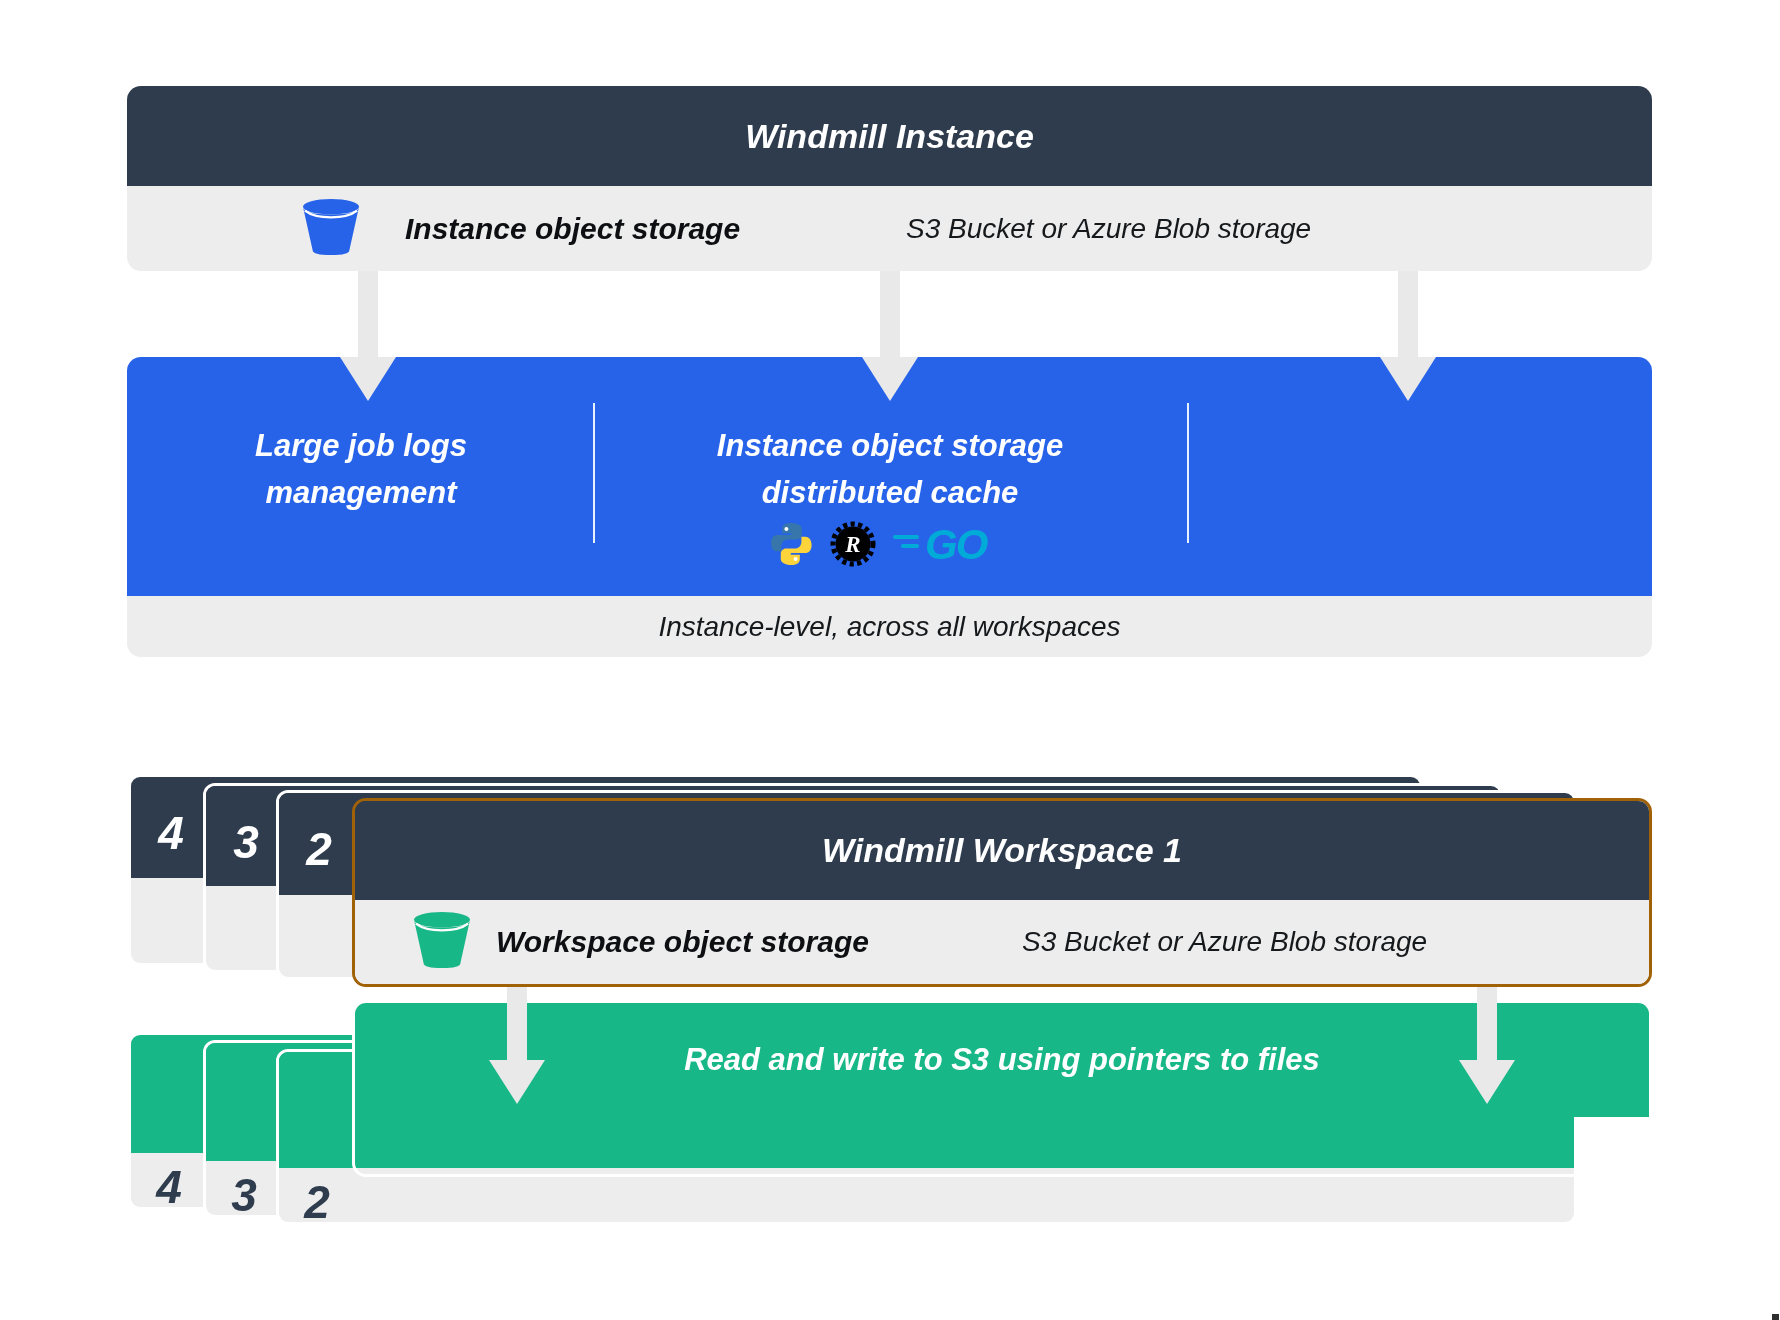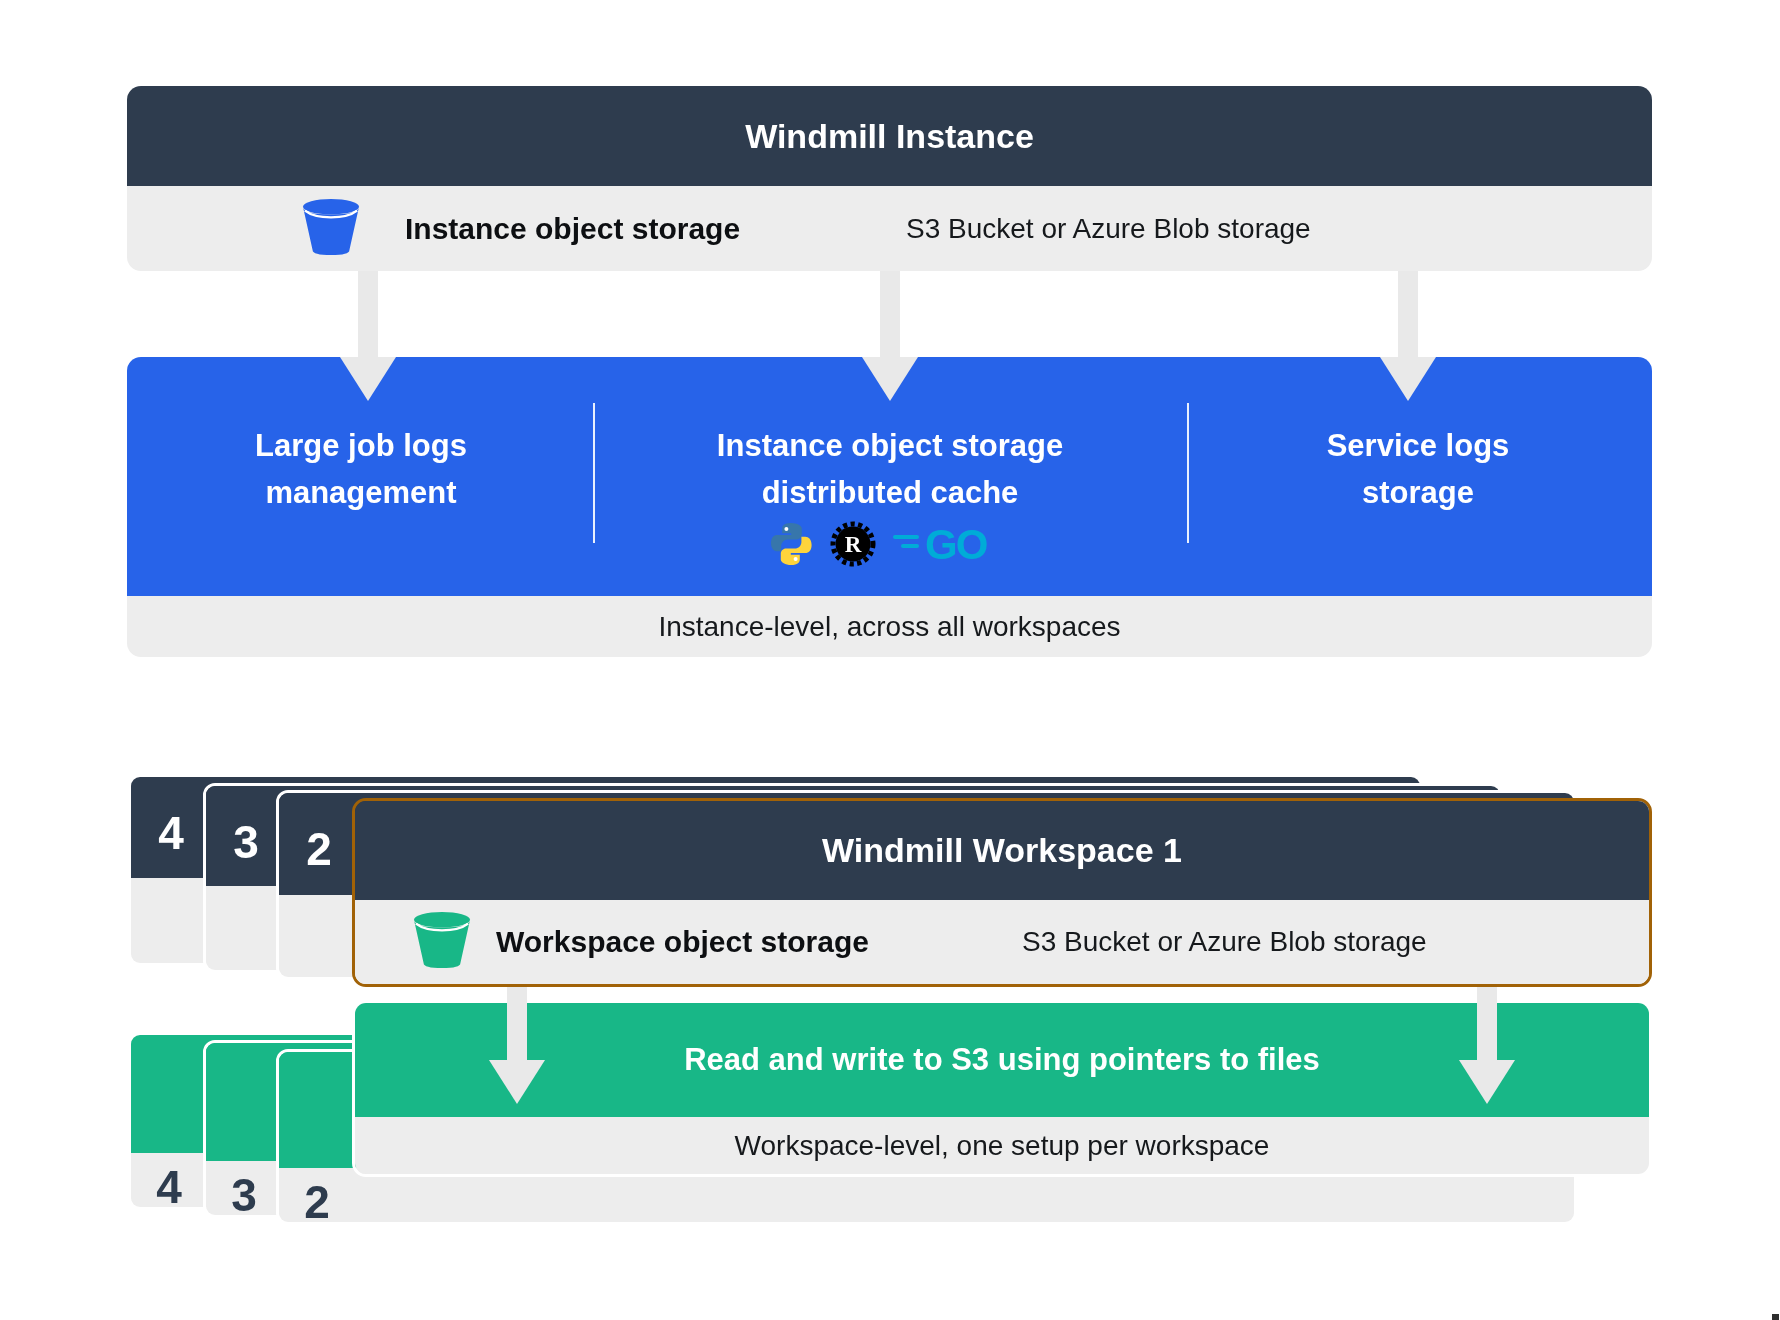--- a/index.html
+++ b/index.html
@@ -1,17 +1,17 @@
 <!DOCTYPE html>
 <html><head>
 <meta charset="utf-8">
 <style>
   html,body{margin:0;padding:0;background:#fff;}
   .canvas{position:relative;width:1780px;height:1320px;background:#ffffff;
-          font-family:"Liberation Sans",sans-serif;overflow:hidden;}
+          font-family:"Liberation Sans",sans-serif;overflow:hidden;font-style:italic;}
   .abs{position:absolute;}
   .card{position:absolute;border-radius:14px;overflow:hidden;box-sizing:border-box;}
   .stack-card{position:absolute;border-radius:12px;overflow:hidden;border:3px solid #ffffff;box-sizing:border-box;}
   .hdr{width:100%;background:#2e3c4e;display:flex;align-items:center;justify-content:center;}
   .hdr-title{color:#ffffff;font-weight:700;font-size:34px;}
   .graybar{width:100%;background:#ededed;position:relative;}
   .bold-label{position:absolute;top:50%;transform:translateY(-50%);font-weight:700;font-size:30px;color:#0d0f12;white-space:nowrap;}
   .detail-label{position:absolute;top:50%;transform:translateY(-50%);font-weight:400;font-size:28px;color:#16191c;white-space:nowrap;}
   .bucket{position:absolute;top:50%;transform:translateY(-50%);}
   .arrow-shaft{position:absolute;width:20px;background:#e9e9e9;z-index:6;}
@@ -63,24 +63,20 @@
       <div class="divider" style="left:466px;"></div>
       <div class="divider" style="left:1060px;"></div>
 
       <div class="col-label" style="left:-26px;">
         <span>Large job logs</span><br>
         <span>management</span>
       </div>
       <div class="col-label" style="left:503px;">
         <span>Instance object storage</span><br>
         <span>distributed cache</span>
-      </div>
-      <div class="col-label" style="left:1031px;">
-        <span>Service logs</span><br>
-        <span>storage</span>
       </div>
 
       <div class="icons-row">
         <span>
           <svg width="48" height="48" viewBox="0 0 48 48">
             <path d="M23.8 3c-6.5 0-8.6 2.8-8.6 5.6v4.6h9v1.7H10.3c-3.4 0-6.3 2.6-6.3 8.1 0 5.6 2.9 8.3 6.3 8.3h3.9V26c0-3.6 3-6.6 6.6-6.6h8.8c2.9 0 5.2-2.3 5.2-5.2V8.6C34.8 5.8 30.3 3 23.8 3z" fill="#3776ab"></path>
             <path d="M24.2 45c6.5 0 8.6-2.8 8.6-5.6v-4.6h-9v-1.7h14.5c3.4 0 6.3-2.6 6.3-8.1 0-5.6-2.9-8.3-6.3-8.3h-3.9V22c0 3.6-3 6.6-6.6 6.6H19c-2.9 0-5.2 2.3-5.2 5.2v5.6c0 2.8 4.4 5.6 10.4 5.6z" fill="#ffd43b"></path>
             <circle cx="19.4" cy="8.9" r="2" fill="#ffffff"></circle>
             <circle cx="28.6" cy="39.1" r="2" fill="#ffffff"></circle>
           </svg>
@@ -157,20 +153,17 @@
   <div class="stack-card" style="left:276px;top:1049px;width:1301px;height:176px;z-index:3;">
     <div style="height:116px;background:#18b787;"></div>
     <div style="height:60px;background:#ededed;"></div>
     <span class="num-dark" style="top:123px;">2</span>
   </div>
 
   <div class="card" style="left:352px;top:1000px;width:1300px;height:177px;z-index:4;border:3px solid #ffffff;">
     <div class="greenbox-title" style="height:114px;">
       <span>Read and write to S3 using pointers to files</span>
     </div>
-    <div class="caption-bar" style="height:57px;">
-      <span class="caption-text">Workspace-level, one setup per workspace</span>
-    </div>
   </div>
 
   <div class="abs" style="left:1772px;top:1314px;width:7px;height:6px;background:#2e2e2e;"></div>
 
 </div>
 
 </body></html>

